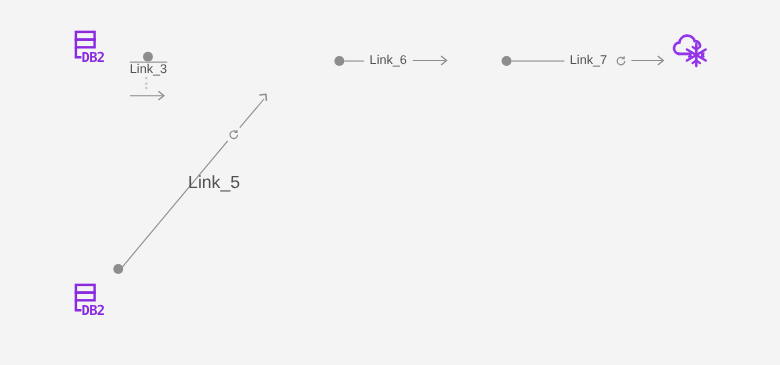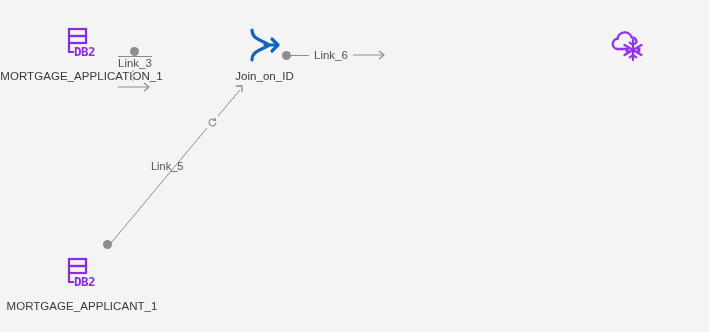--- a/index.html
+++ b/index.html
@@ -115,24 +115,25 @@
     width: 14px;
     height: 14px;
     display: flex;
     align-items: center;
     justify-content: center;
     background: #f4f4f4;
     border-radius: 50%;
   }
   .diag-label {
     position: absolute;
-    font-size: 11px;
+    font-size: 16px;
     color: #525252;
     white-space: nowrap;
     line-height: 13px;
+    margin-left: 20px;
   }
 </style>
 </head>
 <body>
 
 <div id="canvas">
 
   <svg class="diag-link" viewBox="0 0 709 332" width="709" height="332">
     <line x1="111" y1="243" x2="207" y2="128" stroke="#8d8d8d" stroke-width="1"></line>
     <line x1="218" y1="116" x2="240" y2="90" stroke="#8d8d8d" stroke-width="1"></line>
@@ -152,65 +153,70 @@
 
   <div class="node" style="left:10px; top:25px; width:143px;">
     <div class="node-icon">
       <svg width="40" height="38" viewBox="0 0 40 38">
         <rect x="9" y="3" width="17" height="7" fill="none" stroke="#8a2be2" stroke-width="2.2"></rect>
         <rect x="9" y="10" width="17" height="7" fill="none" stroke="#8a2be2" stroke-width="2.2"></rect>
         <path d="M9 17 L9 26 L14 26" fill="none" stroke="#8a2be2" stroke-width="2.2"></path>
         <text x="14" y="30" font-family="DejaVu Sans Mono, monospace" font-size="12.5" font-weight="bold" fill="#8a2be2" letter-spacing="-0.5">DB2</text>
       </svg>
     </div>
-    <div class="node-label">MORTGAGE_APPLICATION_1</div>
   </div>
 
   <div class="link" style="left:113px; top:47px;flex-direction:column;">
     <div class="link-dot"></div>
     <div class="link-line" style="width:34px;"></div>
     <div class="link-label">Link_3</div>
     <div class="dotted-marker">
       <i></i>
         <i></i>
         <i></i>
     </div>
     <div class="link-arrow">
       <svg width="34" height="12" viewBox="0 0 34 12">
         <line x1="0" y1="6" x2="30" y2="6" stroke="#8d8d8d" stroke-width="1"></line>
         <path d="M26 2 L31 6 L26 10" fill="none" stroke="#8d8d8d" stroke-width="1.2"></path>
       </svg>
     </div>
   </div>
 
-  <div class="node" style="left:222px; top:25px; width:85px;">
-    <div class="node-icon">
-      <svg width="40" height="38" viewBox="0 0 40 38">
-        <path d="M9 4 C9 14 20 14 26 19" fill="none" stroke="#1565c0" stroke-width="3.2" stroke-linecap="round"></path>
-        <path d="M9 34 C9 24 20 24 26 19" fill="none" stroke="#1565c0" stroke-width="3.2" stroke-linecap="round"></path>
-        <line x1="22" y1="19" x2="34" y2="19" stroke="#1565c0" stroke-width="3.2" stroke-linecap="round"></line>
-        <path d="M29 13 L35 19 L29 25" fill="none" stroke="#1565c0" stroke-width="3.2" stroke-linecap="round" stroke-linejoin="round"></path>
-      </svg>
-    </div>
-    <div class="node-label">Join_on_ID</div>
-  </div>
-
-  <div class="link" style="left:282px; top:47px;">
+
+  <div class="link" style="left:304px; top:47px;">
     <div class="link-dot"></div>
     <div class="link-line" style="width:18px;"></div>
     <div class="link-label">Link_6</div>
     <div class="link-arrow">
       <svg width="34" height="12" viewBox="0 0 34 12">
         <line x1="0" y1="6" x2="30" y2="6" stroke="#8d8d8d" stroke-width="1"></line>
         <path d="M26 2 L31 6 L26 10" fill="none" stroke="#8d8d8d" stroke-width="1.2"></path>
       </svg>
     </div>
   </div>
 
 
+  <div class="link" style="left:456px; top:47px;">
+    <div class="link-dot"></div>
+    <div class="link-line" style="width:48px;"></div>
+    <div class="link-label">Link_7</div>
+    <div class="link-sync">
+      <svg width="11" height="11" viewBox="0 0 16 16">
+        <path d="M13 8a5 5 0 1 1-1.6-3.7" fill="none" stroke="#8d8d8d" stroke-width="1.6"></path>
+        <path d="M12.2 1.6 L12.2 4.9 L9 4.9" fill="none" stroke="#8d8d8d" stroke-width="1.6"></path>
+      </svg>
+    </div>
+    <div class="link-arrow">
+      <svg width="34" height="12" viewBox="0 0 34 12">
+        <line x1="2" y1="6" x2="30" y2="6" stroke="#8d8d8d" stroke-width="1"></line>
+        <path d="M26 2 L31 6 L26 10" fill="none" stroke="#8d8d8d" stroke-width="1.2"></path>
+      </svg>
+    </div>
+  </div>
 
   <div class="node" style="left:556px; top:25px; width:144px;">
     <div class="node-icon">
       <svg width="44" height="38" viewBox="0 0 44 38">
         <path d="M11 23 A5.2 5.2 0 0 1 11.6 12.7 A7.2 7.2 0 0 1 25.6 11.4 A5 5 0 0 1 30.5 15.5" fill="none" stroke="#9333ea" stroke-width="2.4" stroke-linecap="round"></path>
         <line x1="11" y1="23" x2="19" y2="23" stroke="#9333ea" stroke-width="2.4" stroke-linecap="round"></line>
         <g stroke="#9333ea" stroke-width="2.3" stroke-linecap="round">
           <line x1="27" y1="14" x2="27" y2="34"></line>
           <line x1="18.5" y1="19" x2="35.5" y2="29"></line>
           <line x1="35.5" y1="19" x2="18.5" y2="29"></line>
@@ -231,16 +237,15 @@
 
   <div class="node" style="left:12px; top:255px; width:140px;">
     <div class="node-icon">
       <svg width="40" height="38" viewBox="0 0 40 38">
         <rect x="9" y="3" width="17" height="7" fill="none" stroke="#8a2be2" stroke-width="2.2"></rect>
         <rect x="9" y="10" width="17" height="7" fill="none" stroke="#8a2be2" stroke-width="2.2"></rect>
         <path d="M9 17 L9 26 L14 26" fill="none" stroke="#8a2be2" stroke-width="2.2"></path>
         <text x="14" y="30" font-family="DejaVu Sans Mono, monospace" font-size="12.5" font-weight="bold" fill="#8a2be2" letter-spacing="-0.5">DB2</text>
       </svg>
     </div>
-    <div class="node-label">MORTGAGE_APPLICANT_1</div>
   </div>
 
 </div>
 
 </body></html>

